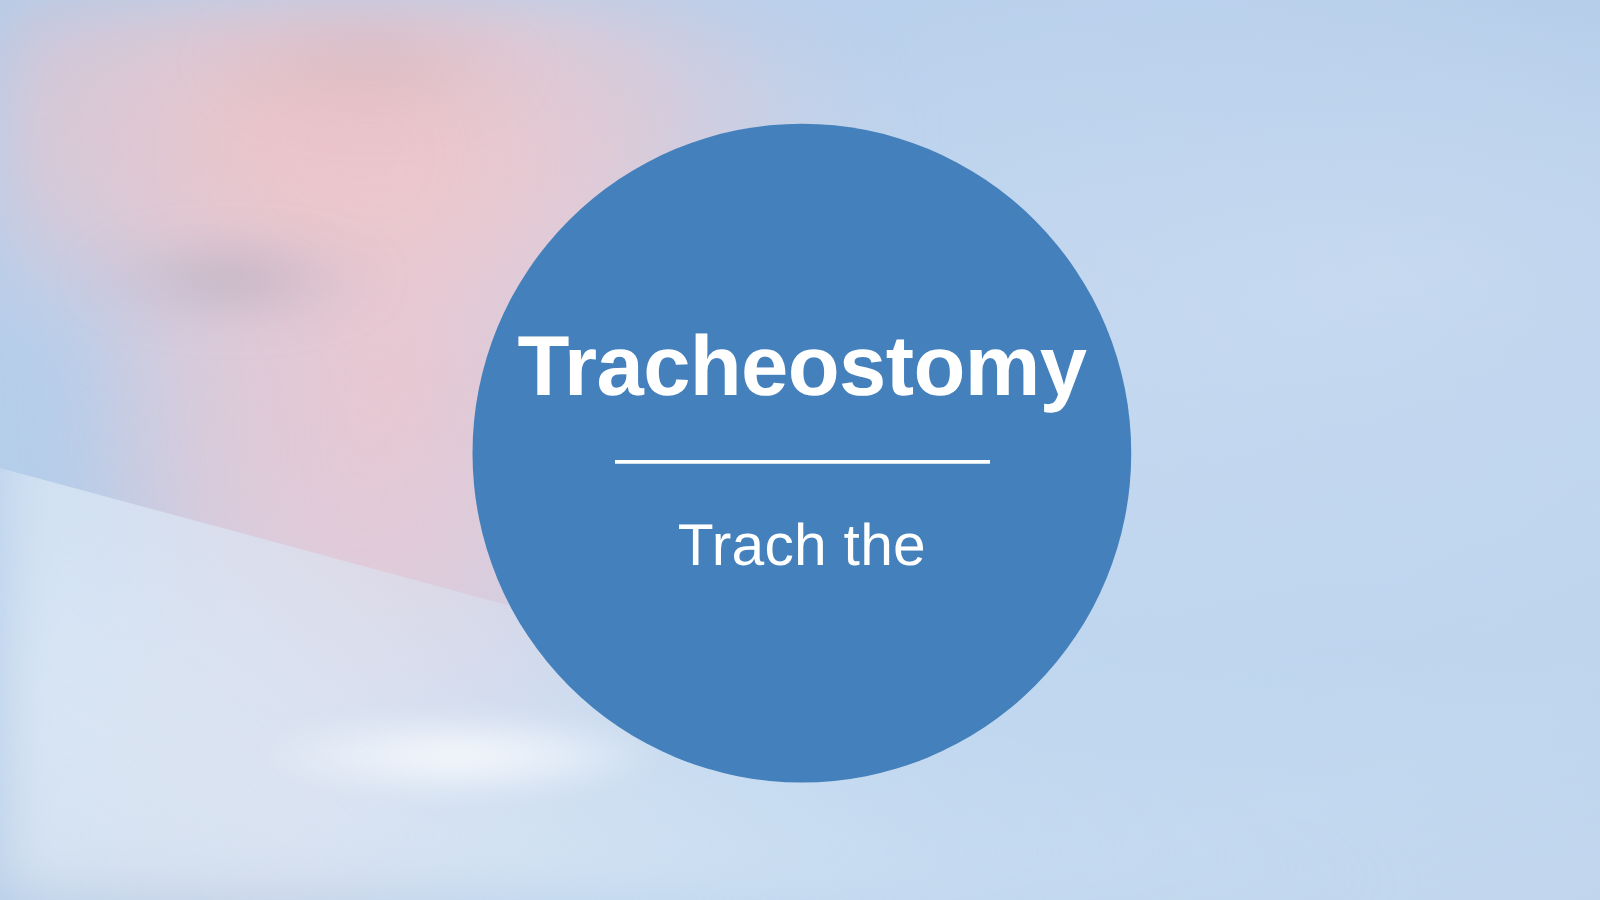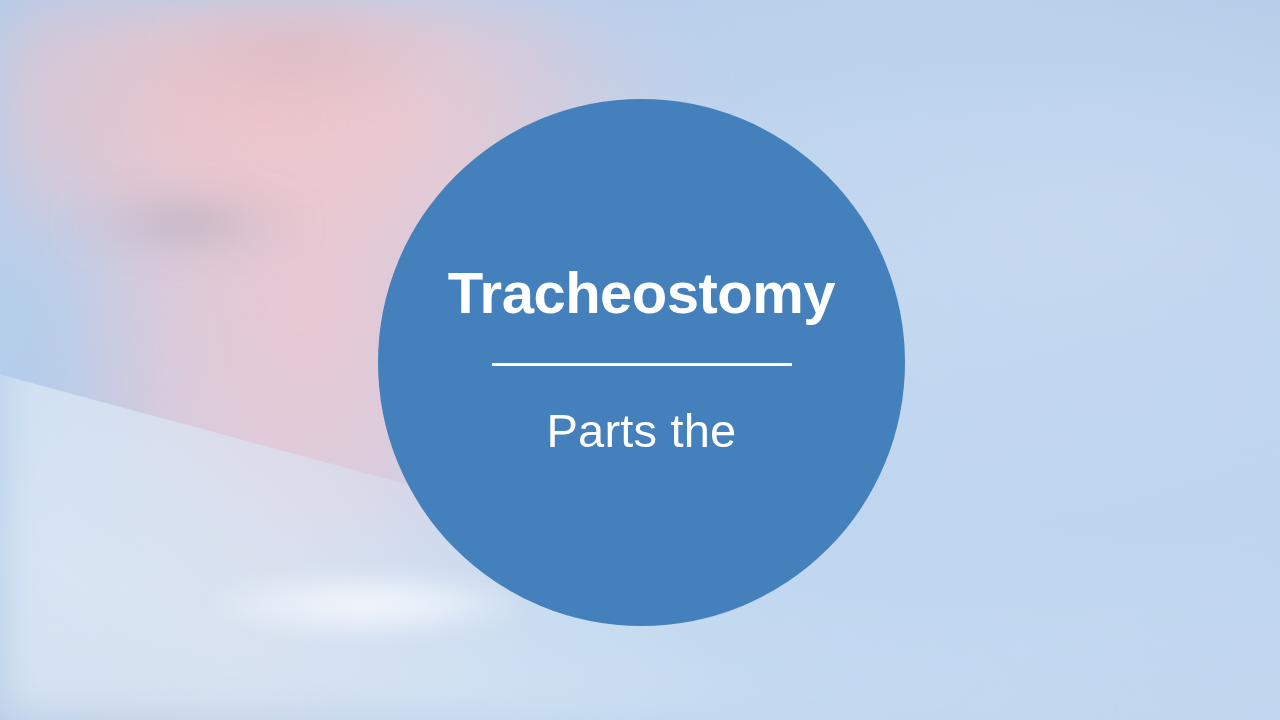--- a/index.html
+++ b/index.html
@@ -77,21 +77,21 @@
     border-radius: 50%;
     background: #4480bc;
     display: flex;
     flex-direction: column;
     align-items: center;
     justify-content: center;
   }
 
   .title {
     color: #ffffff;
-    font-size: 58px;
+    font-size: 68px;
     font-weight: 700;
     letter-spacing: -0.5px;
     line-height: 1;
     margin: 0 0 0 0;
     text-align: center;
     white-space: nowrap;
   }
 
   .divider {
     width: 300px;
@@ -128,17 +128,17 @@
   <div class="bg-layer bg-whiteblob"></div>
   <div class="bg-layer bg-vignette"></div>
 
   <div class="circle">
 
     <h1 class="title">Tracheostomy</h1>
 
     <hr class="divider">
 
     <div class="subtitle">
-      <span class="sub-line">Parts the</span>
+      <span class="sub-line">Trach the</span>
     </div>
 
   </div>
 </div>
 
 </body></html>

